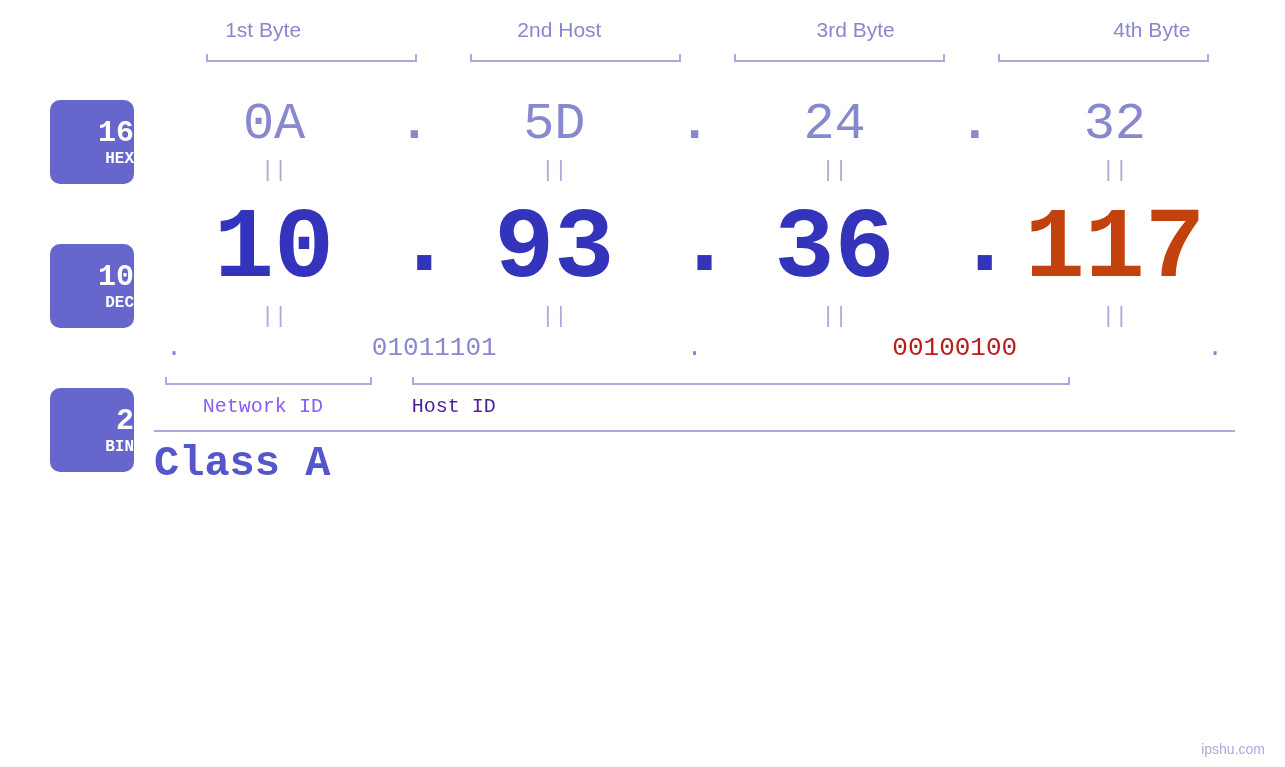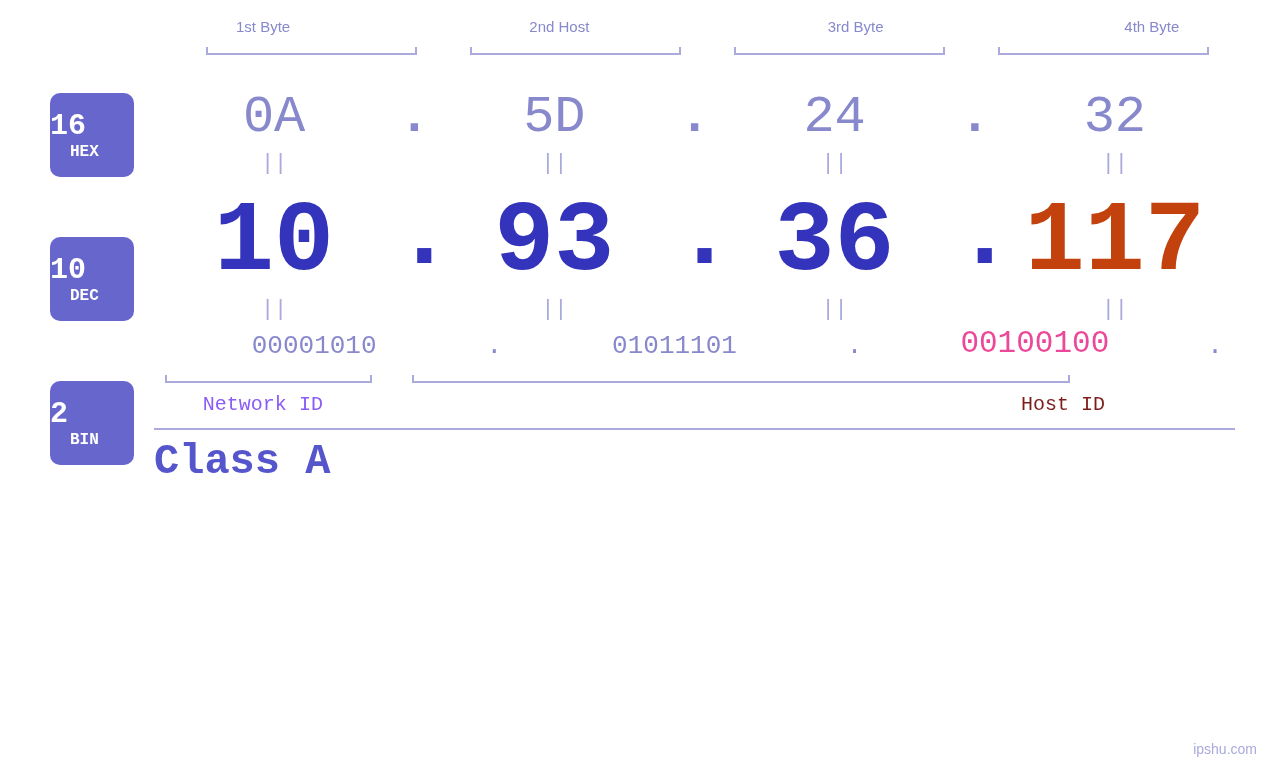--- a/index.html
+++ b/index.html
@@ -30,21 +30,21 @@
       justify-content: flex-end;
       padding-top: 18px;
       padding-right: 0px;
       margin-left: 130px;
     }
 
     .byte-col {
       flex: 1;
       text-align: center;
       color: #8888cc;
-      font-size: 15px;
+      font-size: 21px;
       font-family: Arial, sans-serif;
     }
 
     
     .bracket-top {
       display: flex;
       width: calc(100% - 130px);
       margin-left: 130px;
       margin-top: 8px;
     }
@@ -102,21 +102,21 @@
       padding-top: 20px;
     }
 
     .label-badge {
       width: 84px;
       height: 84px;
       background: #6666cc;
       border-radius: 10px;
       display: flex;
       flex-direction: column;
-      align-items: flex-start;
+      align-items: flex-end;
       justify-content: center;
       color: white;
     }
 
     .label-badge .num {
       font-size: 30px;
       font-weight: bold;
       line-height: 1.1;
     }
 
@@ -154,21 +154,21 @@
     .id-labels {
       display: flex;
       width: 100%;
       margin-top: 5px;
     }
 
     
     .watermark {
       position: absolute;
       bottom: 10px;
-      right: 28px;
+      right: 20px;
       color: #aaaadd;
       font-size: 14px;
       font-family: Arial, sans-serif;
     }
 
     .full-row {
       display: flex;
       align-items: flex-end;
       width: 100%;
     }
@@ -263,25 +263,24 @@
         <div class="cell" style="color:#aaaadd;font-size:22px;">||</div>
         <div class="dot-cell"></div>
         <div class="cell" style="color:#aaaadd;font-size:22px;">||</div>
         <div class="dot-cell"></div>
         <div class="cell" style="color:#aaaadd;font-size:22px;">||</div>
         <div class="dot-cell"></div>
         <div class="cell" style="color:#aaaadd;font-size:22px;">||</div>
       </div>
 
       <div class="full-row bin-row">
-        <div class="cell" style="color:#8888cc;font-size:26px;">00001010</div>
         <div class="dot-cell" style="color:#8888cc;font-size:26px;">.</div>
         <div class="cell" style="color:#8888cc;font-size:26px;">01011101</div>
         <div class="dot-cell" style="color:#8888cc;font-size:26px;">.</div>
-        <div class="cell" style="color:#ec4899;font-size:31px;">00100100</div>
+        <div class="cell" style="color:#b91c1c;font-size:26px;">00100100</div>
         <div class="dot-cell" style="color:#8888cc;font-size:26px;">.</div>
       </div>
 
       <div class="bottom-section" style="margin-left:0;">
         <div class="bottom-brackets">
 
           <div style="width:calc(25% - 20px);position:relative;height:22px;">
             <div style="position:absolute;bottom:5px;left:5%;right:0;height:2px;background:#aaaadd;">
               <div style="position:absolute;left:0;bottom:0;width:2px;height:8px;background:#aaaadd;"></div>
               <div style="position:absolute;right:0;bottom:0;width:2px;height:8px;background:#aaaadd;"></div>
@@ -294,21 +293,21 @@
             <div style="position:absolute;bottom:5px;left:0;right:5%;height:2px;background:#aaaadd;">
               <div style="position:absolute;left:0;bottom:0;width:2px;height:8px;background:#aaaadd;"></div>
               <div style="position:absolute;right:0;bottom:0;width:2px;height:8px;background:#aaaadd;"></div>
             </div>
           </div>
         </div>
 
         <div class="id-labels">
           <div style="width:calc(25% - 20px);text-align:center;color:#8b5cf6;font-size:20px;font-family:'Courier New',monospace;">Network ID</div>
           <div style="width:40px;"></div>
-          <div style="flex:1;text-align:right;color:#7f1d1d;font-size:20px;font-family:'Courier New',monospace;">Host ID</div>
+          <div style="flex:1;text-align:left;color:#4c1d95;font-size:20px;font-family:'Courier New',monospace;">Host ID</div>
         </div>
       </div>
 
       <div style="width:100%;margin-top:12px;">
         <div style="width:100%;height:2px;background:#aaaadd;"></div>
         <div style="text-align:left;color:#5555cc;font-size:42px;font-family:'Courier New',monospace;font-weight:bold;margin-top:8px;">Class A</div>
       </div>
 
     </div>
   </div>

